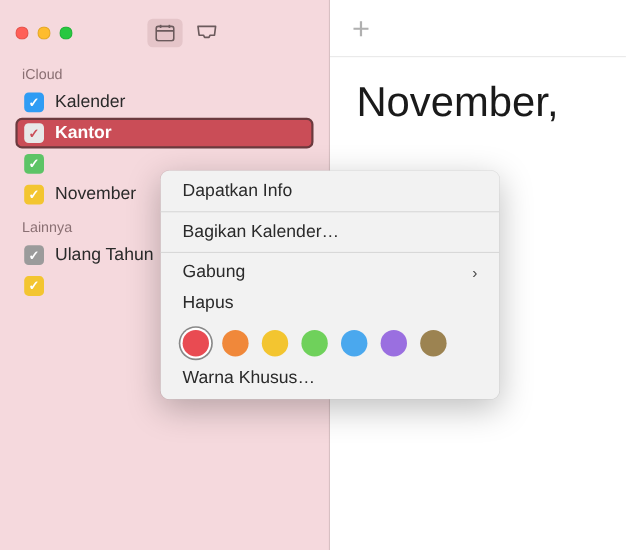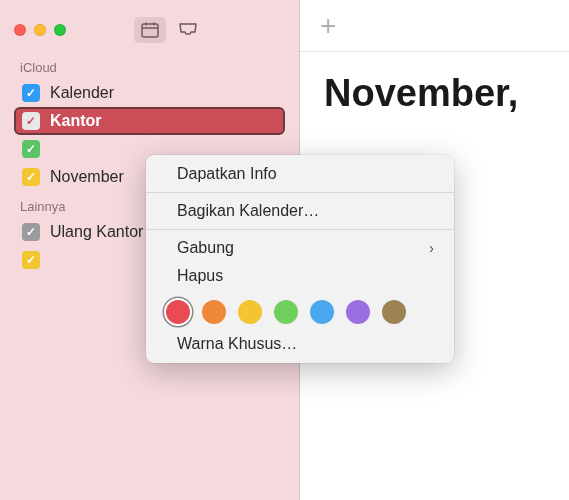--- a/index.html
+++ b/index.html
@@ -25,24 +25,24 @@
     .calendar-list { padding: 0 14px; }
     .calendar-item { display: flex; align-items: center; padding: 5px 8px; border-radius: 6px; gap: 10px; font-size: 16px; color: #2a2a2a; cursor: default; }
     .calendar-item.selected { background: #ca4d57; color: #fff; font-weight: 600; border: 2px solid #6b3a3e; padding: 3px 6px; }
     
     .checkbox { width: 18px; height: 18px; border-radius: 4px; display: flex; align-items: center; justify-content: center; flex-shrink: 0; }
     .checkmark { color: #fff; font-size: 12px; font-weight: bold; }
     
     .main-area { flex: 1; background: #fff; position: relative; }
     .main-toolbar { height: 52px; border-bottom: 1px solid #e8e8e8; display: flex; align-items: center; padding: 0 20px; }
     .add-btn { font-size: 28px; color: #b0b0b0; font-weight: 300; }
-    .month-title { padding: 20px 24px; font-size: 38px; font-weight: 700; color: #1a1a1a; }
+    .month-title { padding: 20px 24px; font-size: 38px; font-weight: 400; color: #1a1a1a; }
     
     .context-menu { position: absolute; left: 146px; top: 155px; width: 308px; background: #f2f2f2; border-radius: 8px; box-shadow: 0 8px 30px rgba(0,0,0,0.25), 0 0 0 0.5px rgba(0,0,0,0.1); padding: 5px 0; z-index: 100; }
-    .menu-item { padding: 5px 20px; font-size: 16px; color: #2a2a2a; cursor: default; display: flex; align-items: center; justify-content: space-between; margin-left: 11px; }
+    .menu-item { padding: 5px 20px; font-size: 16px; color: #2a2a2a; cursor: default; display: flex; align-items: center; justify-content: space-between; }
     .menu-separator { height: 1px; background: #d8d8d8; margin: 4px 0; }
     .submenu-arrow { font-size: 14px; color: #4a4a4a; }
     
     .color-swatches { display: flex; gap: 12px; padding: 10px 20px 6px; }
     .swatch { width: 24px; height: 24px; border-radius: 50%; cursor: pointer; }
     .swatch.selected { box-shadow: 0 0 0 2px #fff, 0 0 0 3.5px #888; }
   </style>
 </head>
 <body>
 
@@ -96,21 +96,21 @@
             </div>
             <span>November</span>
           </div>
         </div>
         <div class="section-header">Lainnya</div>
         <div class="calendar-list">
           <div class="calendar-item">
             <div class="checkbox" style="background: rgb(155, 155, 155);">
               <span class="checkmark">✓</span>
             </div>
-            <span>Ulang Kantor</span>
+            <span>Ulang Tahun</span>
           </div>
           <div class="calendar-item">
             <div class="checkbox" style="background: rgb(243, 197, 48);">
               <span class="checkmark">✓</span>
             </div>
           </div>
         </div>
       </div>
   </div>
 

